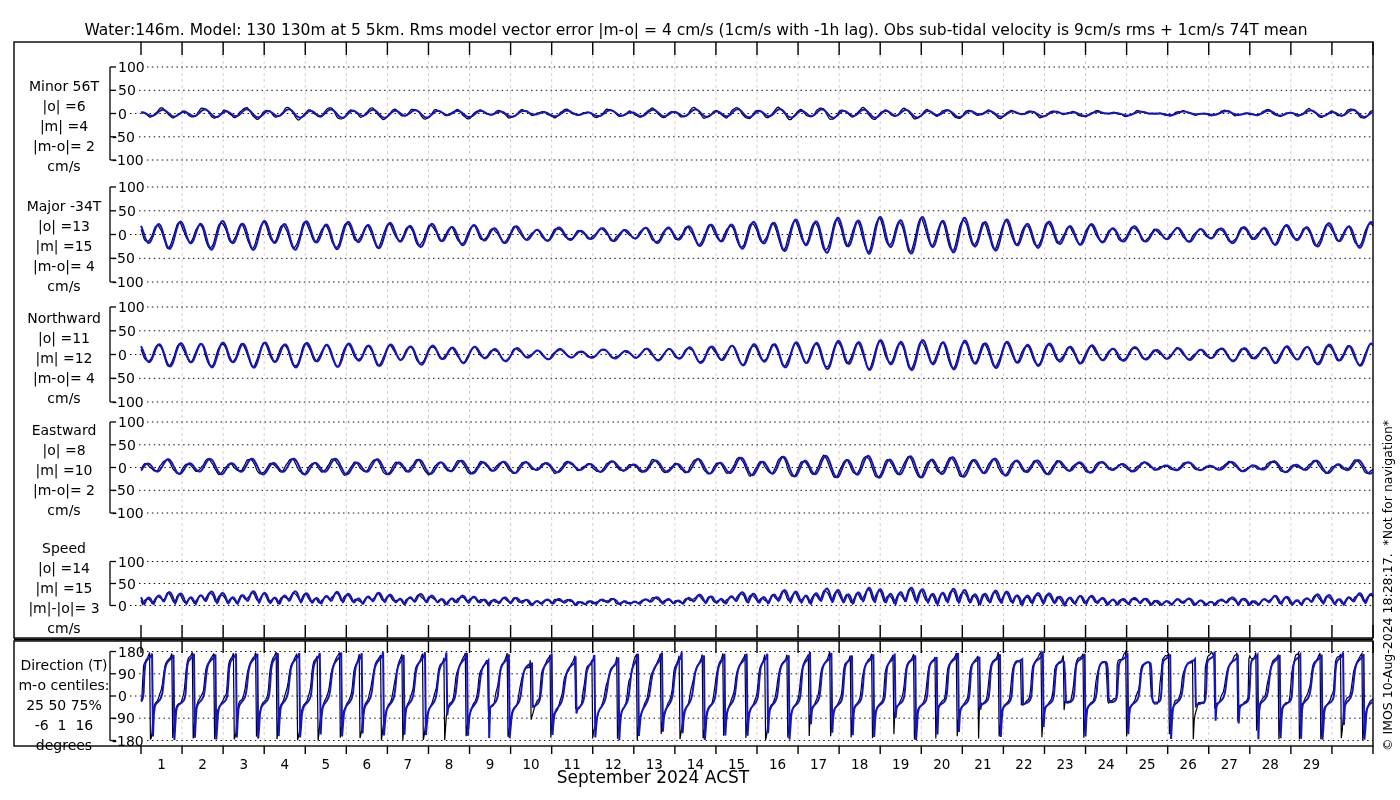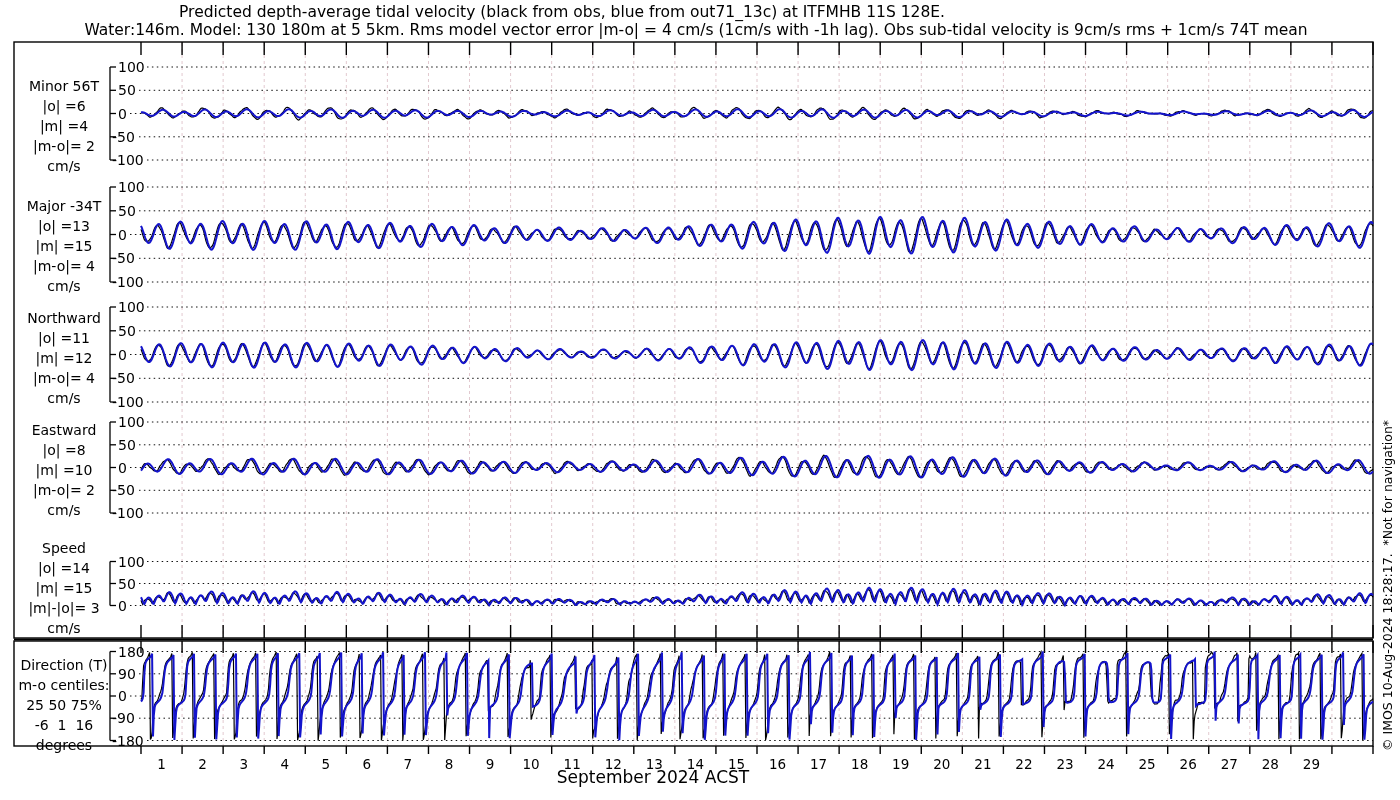--- a/index.html
+++ b/index.html
@@ -13,22 +13,21 @@
     font-size:15.5px;color:#000;
   }
   #title1{left:562px;top:3px;}
   #title2{left:696px;top:21px;}
   svg text{font-family:"DejaVu Sans","Liberation Sans",sans-serif;white-space:pre;}
 </style>
 </head>
 <body>
 
 <div id="figure">
-  <div id="title1" class="title-line">Predicted depth-average tidal velocity (black from obs, blue from out71_13c) at ITFMHB 11S 128E.</div>
-  <div id="title2" class="title-line">Water:146m. Model: 130 180m at 5 5km. Rms model vector error |m-o| = 4 cm/s (1cm/s with -1h lag). Obs sub-tidal velocity is 9cm/s rms + 1cm/s 74T mean</div>
+  <div id="title2" class="title-line">Water:146m. Model: 130 130m at 5 5km. Rms model vector error |m-o| = 4 cm/s (1cm/s with -1h lag). Obs sub-tidal velocity is 9cm/s rms + 1cm/s 74T mean</div>
   <svg id="plot" width="1400" height="800" viewBox="0 0 1400 800" xmlns="http://www.w3.org/2000/svg">
       <g>
         <rect x="14" y="42" width="1359" height="596" fill="none" stroke="#000000" stroke-width="1.4"></rect>
         <rect x="14" y="641" width="1359" height="105" fill="none" stroke="#000000" stroke-width="1.4"></rect>
         <line x1="14" y1="639.5" x2="1373" y2="639.5" stroke="#000000" stroke-width="2.2"></line>
       </g>
       <g>
         <line x1="141" y1="42" x2="141" y2="55" stroke="#000000" stroke-width="1.4"></line>
         <line x1="141" y1="625" x2="141" y2="638" stroke="#000000" stroke-width="1.4"></line>
         <line x1="141" y1="641" x2="141" y2="653" stroke="#000000" stroke-width="1.4"></line>

